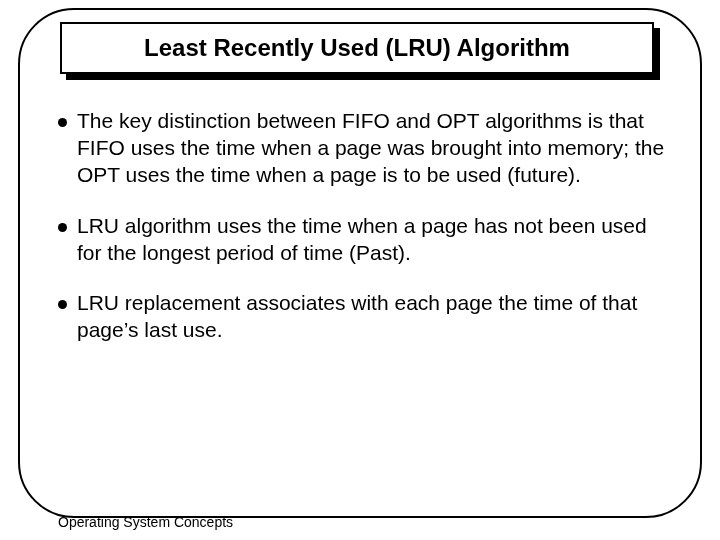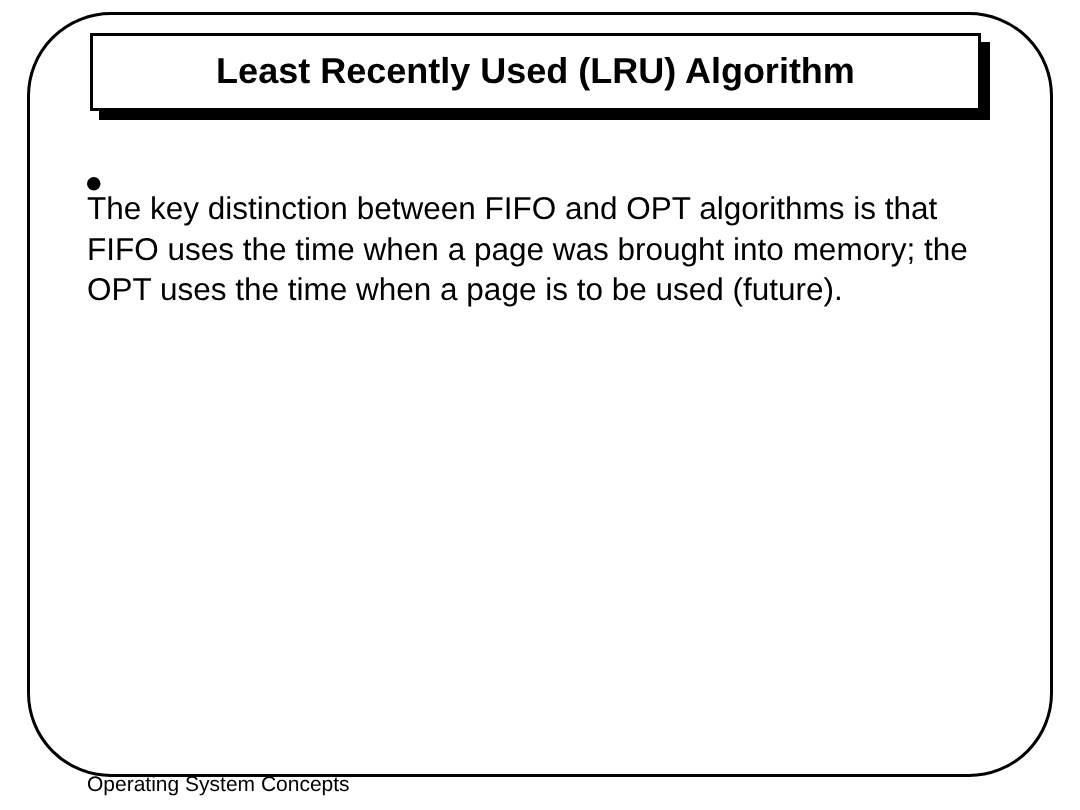--- a/index.html
+++ b/index.html
@@ -55,21 +55,20 @@
   .content {
     position: absolute;
     left: 58px;
     top: 108px;
     width: 610px;
   }
   .bullet {
     display: flex;
     align-items: flex-start;
     margin-bottom: 24px;
-    flex-direction: column;
   }
   .dot {
     width: 9px;
     height: 9px;
     background: #000;
     border-radius: 50%;
     flex: 0 0 auto;
     margin-top: 10px;
     margin-right: 10px;
   }
@@ -106,16 +105,24 @@
     <div class="title-box">
       <span class="title-text">Least Recently Used (LRU) Algorithm</span>
     </div>
   </div>
 
   <div class="content">
     <div class="bullet">
       <div class="dot"></div>
       <div class="btext">The key distinction between FIFO and OPT algorithms is that FIFO uses the time when a page was brought into memory; the OPT uses the time when a page is to be used (future).</div>
     </div>
+    <div class="bullet">
+      <div class="dot"></div>
+      <div class="btext">LRU algorithm uses the time when a page has not been used for the longest period of time (Past).</div>
+    </div>
+    <div class="bullet">
+      <div class="dot"></div>
+      <div class="btext">LRU replacement associates with each page the time of that page’s last use.</div>
+    </div>
   </div>
 
   <div class="footer-left">Operating System Concepts</div>
 </div>
 
 </body></html>

